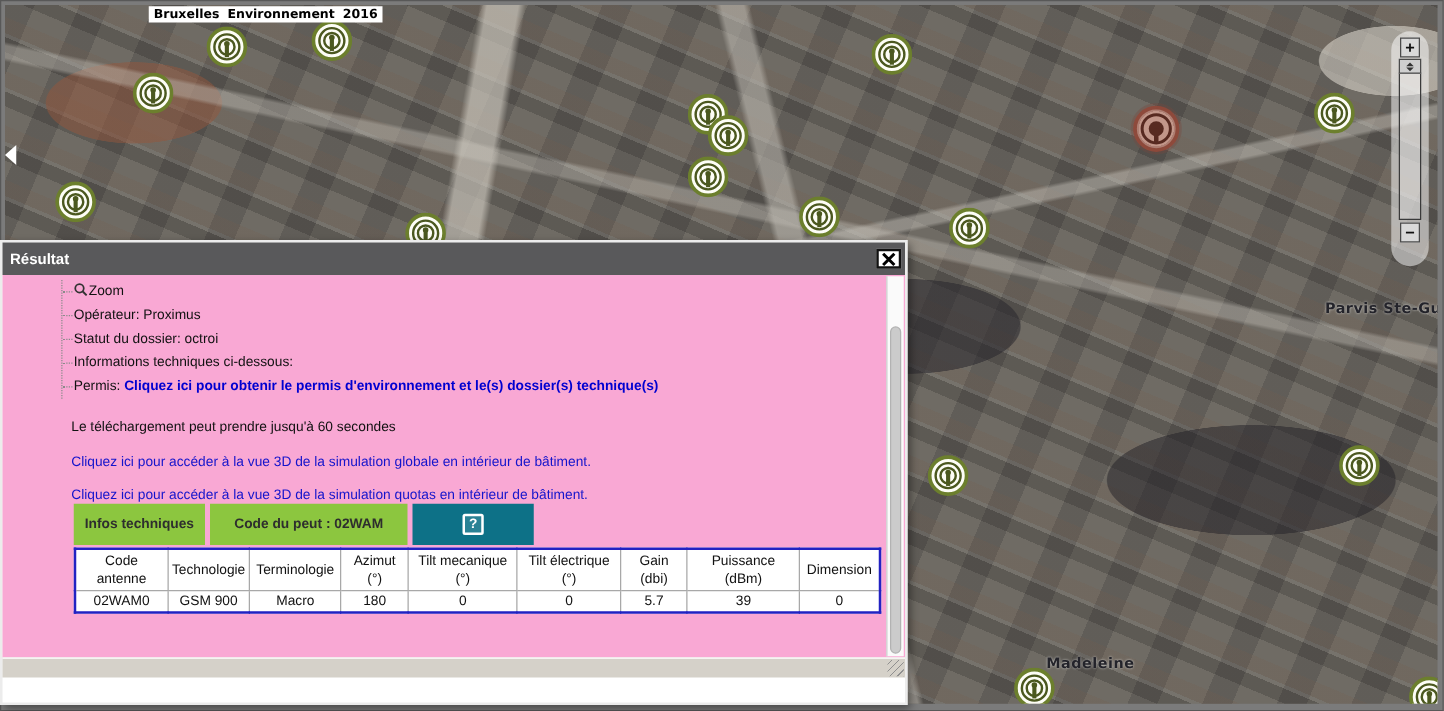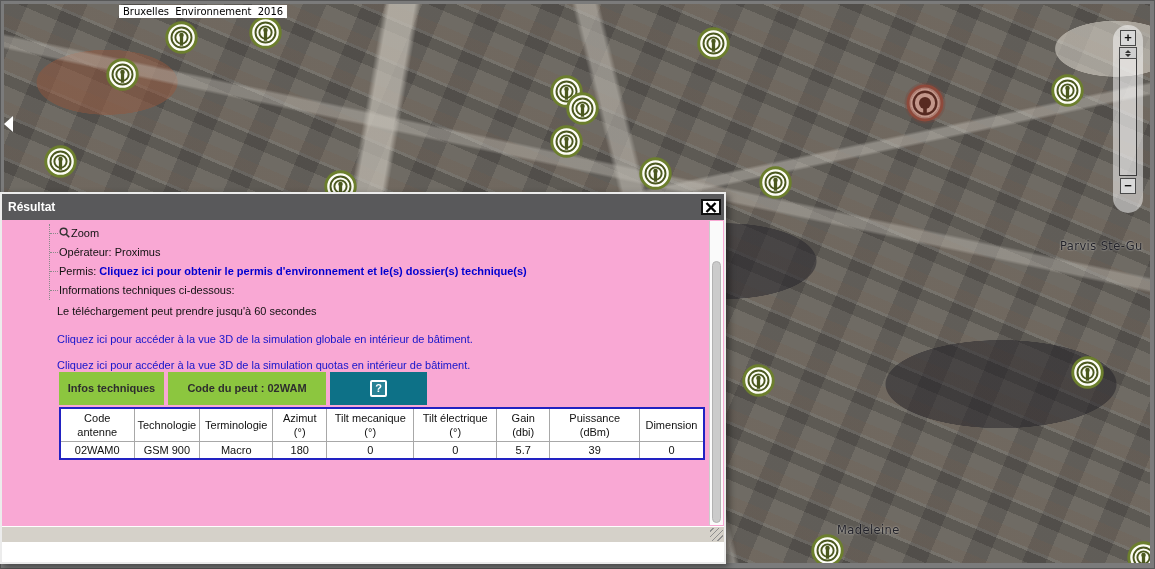--- a/index.html
+++ b/index.html
@@ -15,21 +15,21 @@
       linear-gradient(100deg, transparent 30.5%, rgba(206,201,191,.65) 31%, rgba(206,201,191,.65) 33%, transparent 33.5%),
       linear-gradient(76deg, transparent 55%, rgba(192,188,180,.55) 55.4%, rgba(192,188,180,.55) 56.8%, transparent 57.2%),
       linear-gradient(168deg, transparent 40%, rgba(200,196,188,.45) 40.4%, rgba(200,196,188,.45) 41.4%, transparent 41.8%),
       linear-gradient(12deg, transparent 64%, rgba(198,194,186,.4) 64.4%, rgba(198,194,186,.4) 65.6%, transparent 66%),
       radial-gradient(ellipse at 9% 14%, rgba(148,86,60,.5) 0 70px, transparent 71px),
       radial-gradient(ellipse at 30% 88%, rgba(148,86,60,.4) 0 80px, transparent 81px),
       radial-gradient(ellipse at 97% 8%, rgba(225,220,210,.55) 0 60px, transparent 61px),
       radial-gradient(ellipse at 63% 46%, rgba(40,38,44,.55) 0 90px, transparent 91px),
       radial-gradient(ellipse at 87% 68%, rgba(34,32,38,.5) 0 115px, transparent 116px),
       repeating-linear-gradient(23deg, rgba(0,0,0,.16) 0 11px, rgba(255,255,255,.05) 11px 14px, rgba(118,92,74,.18) 14px 26px, rgba(0,0,0,0) 26px 40px),
-      repeating-linear-gradient(113deg, rgba(30,30,34,.18) 0 22px, rgba(0,0,0,0) 22px 55px);}
+      repeating-linear-gradient(113deg, rgba(30,30,34,.18) 0 22px, rgba(0,0,0,0) 22px 55px); font-weight: bold;}
   .attribution{position:absolute;left:115px;top:1px;background:#fff;color:#000;
     font-family:"DejaVu Sans",sans-serif;font-size:10px;padding:1px 4px;word-spacing:3px;z-index:4}
   .place-label{position:absolute;font-family:"DejaVu Sans",sans-serif;font-size:11.5px;color:#23232a;
     letter-spacing:.4px;white-space:nowrap;z-index:3;text-shadow:0 0 2px rgba(255,255,255,.7)}
   .marker-layer{position:absolute;inset:0;z-index:2}
   .marker{position:absolute;cursor:pointer}
   .marker-selected{opacity:.92}
   .pan-arrow{position:absolute;left:0;top:112px;width:0;height:0;z-index:4;
     border-top:8px solid transparent;border-bottom:8px solid transparent;border-right:9px solid #fff}
   .loading-tile{position:absolute;left:4px;top:543px;width:221px;height:20px;background:#d2d0cb;z-index:1}
@@ -60,21 +60,21 @@
   .pbody{position:relative;height:306px;background:#f9a8d4;overflow:hidden;font-size:11px;color:#111}
   .pscroll{position:absolute;top:1px;bottom:1px;right:1px;width:14px;background:#fafafa;border-left:1px solid #ccc}
   .pthumb{position:absolute;left:2px;right:2px;top:40px;height:262px;background:#cbcbcb;
     border:1px solid #b2b2b2;border-radius:7px;cursor:grab}
   .tree{margin:4px 0 0 47px;border-left:1px dotted #8a8a8a;display:inline-block}
   .tree-row{position:relative;padding-left:9px;line-height:19px;white-space:nowrap}
   .tree-row::before{content:'';position:absolute;left:0;top:9px;width:8px;border-top:1px dotted #8a8a8a}
   .mag{vertical-align:-1px;margin-right:1px}
   a.blue-link{color:#1414cc;text-decoration:none;cursor:pointer}
   a.bold-link{color:#0000d0;font-weight:bold;text-decoration:none;cursor:pointer}
-  .note{margin:5px 0 0 55px;line-height:13px}
+  .note{margin:17px 0 0 55px;line-height:13px}
   .plink{margin:15px 0 0 55px;line-height:13px}
   .plink2{margin:13px 0 0 55px;line-height:13px}
   .btnrow{margin:0 0 0 57px;display:flex;gap:4px;height:33px}
   .gbtn{background:#8cc63f;color:#2e2e2e;font-size:11px;font-weight:bold;border:none;cursor:pointer;
     display:flex;align-items:center;justify-content:center;text-align:center;line-height:13px;padding:0 4px}
   .gb1{width:105px}.gb2{width:158px}.gb3{width:268px}
   .tealbtn{width:97px;background:#0d7187;border:none;cursor:pointer;display:flex;align-items:center;justify-content:center}
   .qmark{width:17px;height:17px;border:2px solid #fff;border-radius:2px;background:rgba(255,255,255,.12);
     color:#fff;font-size:11px;font-weight:bold;line-height:13px;text-align:center}
   table.ant{margin:2px 0 0 57px;border-collapse:collapse;border:2px solid #2222c2;background:#fff}
@@ -242,24 +242,25 @@
 
   <div class="pbody">
     <div class="tree">
       <div class="tree-row">
         <svg class="mag" width="11" height="11">
           <circle cx="4.6" cy="4.6" r="3.4" fill="none" stroke="#333" stroke-width="1.4"></circle>
           <line x1="7.2" y1="7.2" x2="10.3" y2="10.3" stroke="#333" stroke-width="1.6"></line>
         </svg><span>Zoom</span>
       </div>
       <div class="tree-row">Opérateur: Proximus</div>
+      <div class="tree-row">Statut du dossier: octroi</div>
+      <div class="tree-row">Informations techniques ci-dessous:</div>
       <div class="tree-row">
         <span>Permis:</span>&nbsp;<a class="bold-link">Cliquez ici pour obtenir le permis d'environnement et le(s) dossier(s) technique(s)</a>
       </div>
-      <div class="tree-row">Informations techniques ci-dessous:</div>
     </div>
 
     <div class="note">Le téléchargement peut prendre jusqu'à 60 secondes</div>
     <div class="plink"><a class="blue-link">Cliquez ici pour accéder à la vue 3D de la simulation globale en intérieur de bâtiment.</a></div>
     <div class="plink2"><a class="blue-link">Cliquez ici pour accéder à la vue 3D de la simulation quotas en intérieur de bâtiment.</a></div>
 
     <div class="btnrow">
       <button class="gbtn gb1">Infos techniques</button>
       <button class="gbtn gb2">Code du peut : 02WAM</button>
       <button class="tealbtn">

